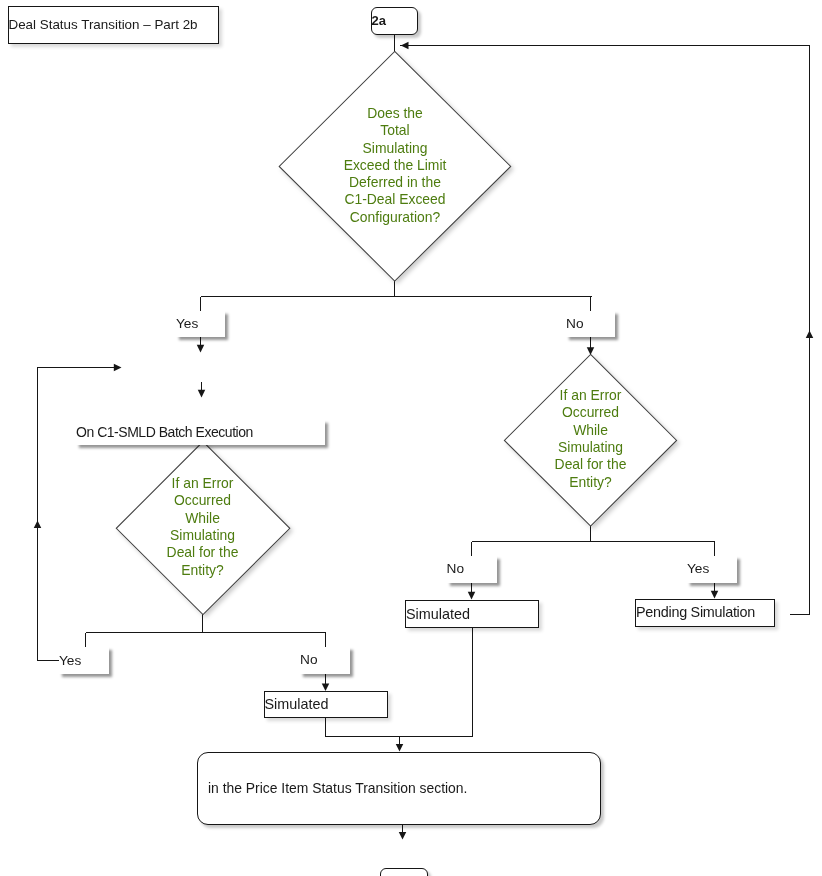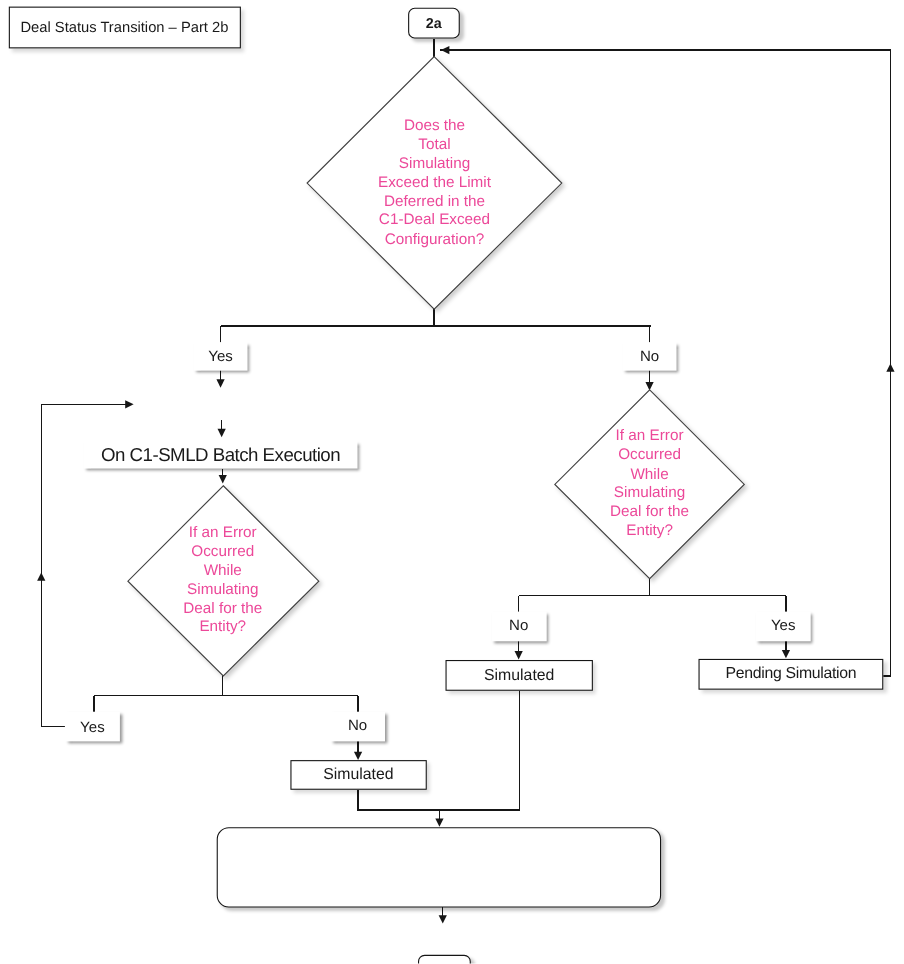--- a/index.html
+++ b/index.html
@@ -2,28 +2,28 @@
 <html><head>
 <meta charset="utf-8">
 <title>Deal Status Transition - Part 2b</title>
 <style>
   html,body{margin:0;padding:0;background:#ffffff;-webkit-font-smoothing:antialiased;}
   body{width:822px;height:876px;overflow:hidden;
        font-family:"Liberation Sans",sans-serif;}
   #stage{position:relative;width:822px;height:876px;background:#ffffff;}
   svg#wires{position:absolute;left:0;top:0;width:822px;height:876px;}
   .node{position:absolute;box-sizing:border-box;background:#ffffff;
-        color:#1a1a1a;display:flex;align-items:center;justify-content:center;
+        color:#1a1a1a;display:flex;align-items:center;justify-content:flex-start;
         text-align:center;line-height:1.15;}
   .boxed{border:1.3px solid #161616;box-shadow:3px 3px 3.4px rgba(0,0,0,0.15);}
   .plain{box-shadow:2.5px 2.5px 2.6px rgba(0,0,0,0.42);}
   .rounded{border:1.3px solid #161616;border-radius:9px;
            box-shadow:3px 3px 3px rgba(0,0,0,0.22);}
-  .diamond-text{position:absolute;display:flex;
-       justify-content:center;text-align:center;color:#ec4899;line-height:17.3px;}
+  .diamond-text{position:absolute;display:flex;align-items:center;
+       justify-content:center;text-align:center;color:#4d7c0f;line-height:17.3px;}
   b{font-weight:bold;}
   .ln{display:block;}
   [data-name^="note-line"]{white-space:nowrap;}
 </style>
 </head>
 <body>
 
 <div id="stage" data-name="flowchart-canvas">
 
   <svg id="wires" data-name="connector-lines" viewBox="0 0 822 876" xmlns="http://www.w3.org/2000/svg">
@@ -114,21 +114,21 @@
         <span class="ln" data-name="text-line">If an Error</span>
         <span class="ln" data-name="text-line">Occurred</span>
         <span class="ln" data-name="text-line">While</span>
         <span class="ln" data-name="text-line">Simulating</span>
         <span class="ln" data-name="text-line">Deal for the</span>
         <span class="ln" data-name="text-line">Entity?</span>
       </span>
   </div>
 
 
-  <div class="node plain" data-name="annotation-batch" style="left:76px;top:401px;width:249px;height:25px;font-size:17px;letter-spacing:-0.47px;">
+  <div class="node plain" data-name="annotation-batch" style="left:76px;top:420px;width:249px;height:25px;font-size:14px;letter-spacing:-0.47px;">
     <span data-name="annotation-batch-label">On C1-SMLD Batch Execution</span>
   </div>
 
   <div class="node plain" data-name="edge-label-yes-top" style="left:176px;top:311px;width:49px;height:26px;font-size:13.7px;">
     <span data-name="edge-label-yes-top-text">Yes</span>
   </div>
   <div class="node plain" data-name="edge-label-no-top" style="left:566px;top:311px;width:49px;height:26px;font-size:13.7px;">
     <span data-name="edge-label-no-top-text">No</span>
   </div>
   <div class="node plain" data-name="edge-label-yes-left" style="left:59px;top:647px;width:50px;height:27px;font-size:13.7px;">
@@ -140,29 +140,30 @@
   <div class="node plain" data-name="edge-label-no-right" style="left:446.5px;top:556px;width:50px;height:26.5px;font-size:13.7px;">
     <span data-name="edge-label-no-right-text">No</span>
   </div>
   <div class="node plain" data-name="edge-label-yes-right" style="left:687px;top:556px;width:50px;height:26.5px;font-size:13.7px;">
     <span data-name="edge-label-yes-right-text">Yes</span>
   </div>
 
   <div class="node boxed" data-name="status-simulated-right" style="left:405px;top:600px;width:134px;height:28px;font-size:14.4px;">
     <span data-name="status-simulated-right-label">Simulated</span>
   </div>
-  <div class="node boxed" data-name="status-pending-simulation" style="left:635px;top:598.5px;width:168px;height:28.4px;font-size:14.4px;letter-spacing:-0.28px;">
+  <div class="node boxed" data-name="status-pending-simulation" style="left:635px;top:598.5px;width:140px;height:28.4px;font-size:14.4px;letter-spacing:-0.28px;">
     <span data-name="status-pending-simulation-label">Pending Simulation</span>
   </div>
   <div class="node boxed" data-name="status-simulated-left" style="left:263.5px;top:690.5px;width:124.7px;height:27.7px;font-size:14.4px;">
     <span data-name="status-simulated-left-label">Simulated</span>
   </div>
 
   <div class="node rounded" data-name="note-box" style="left:197px;top:752px;width:404px;height:72.5px;font-size:13.9px;border-radius:11px;line-height:17.2px;">
     <div data-name="note-text" style="padding:0 10px;">
+      <div data-name="note-line3">in the Price Item Status Transition section.</div>
     </div>
   </div>
 
   <div class="node boxed" data-name="title-box" style="left:7.5px;top:5.5px;width:211.2px;height:38.2px;font-size:13.4px;">
     <span data-name="title-label">Deal Status Transition – Part 2b</span>
   </div>
 
   <div class="node rounded" data-name="connector-start" style="left:370.5px;top:6.5px;width:47.5px;height:28px;font-size:13px;font-weight:bold;border-radius:6px;padding-top:2px;">
     <span data-name="connector-start-label">2a</span>
   </div>

